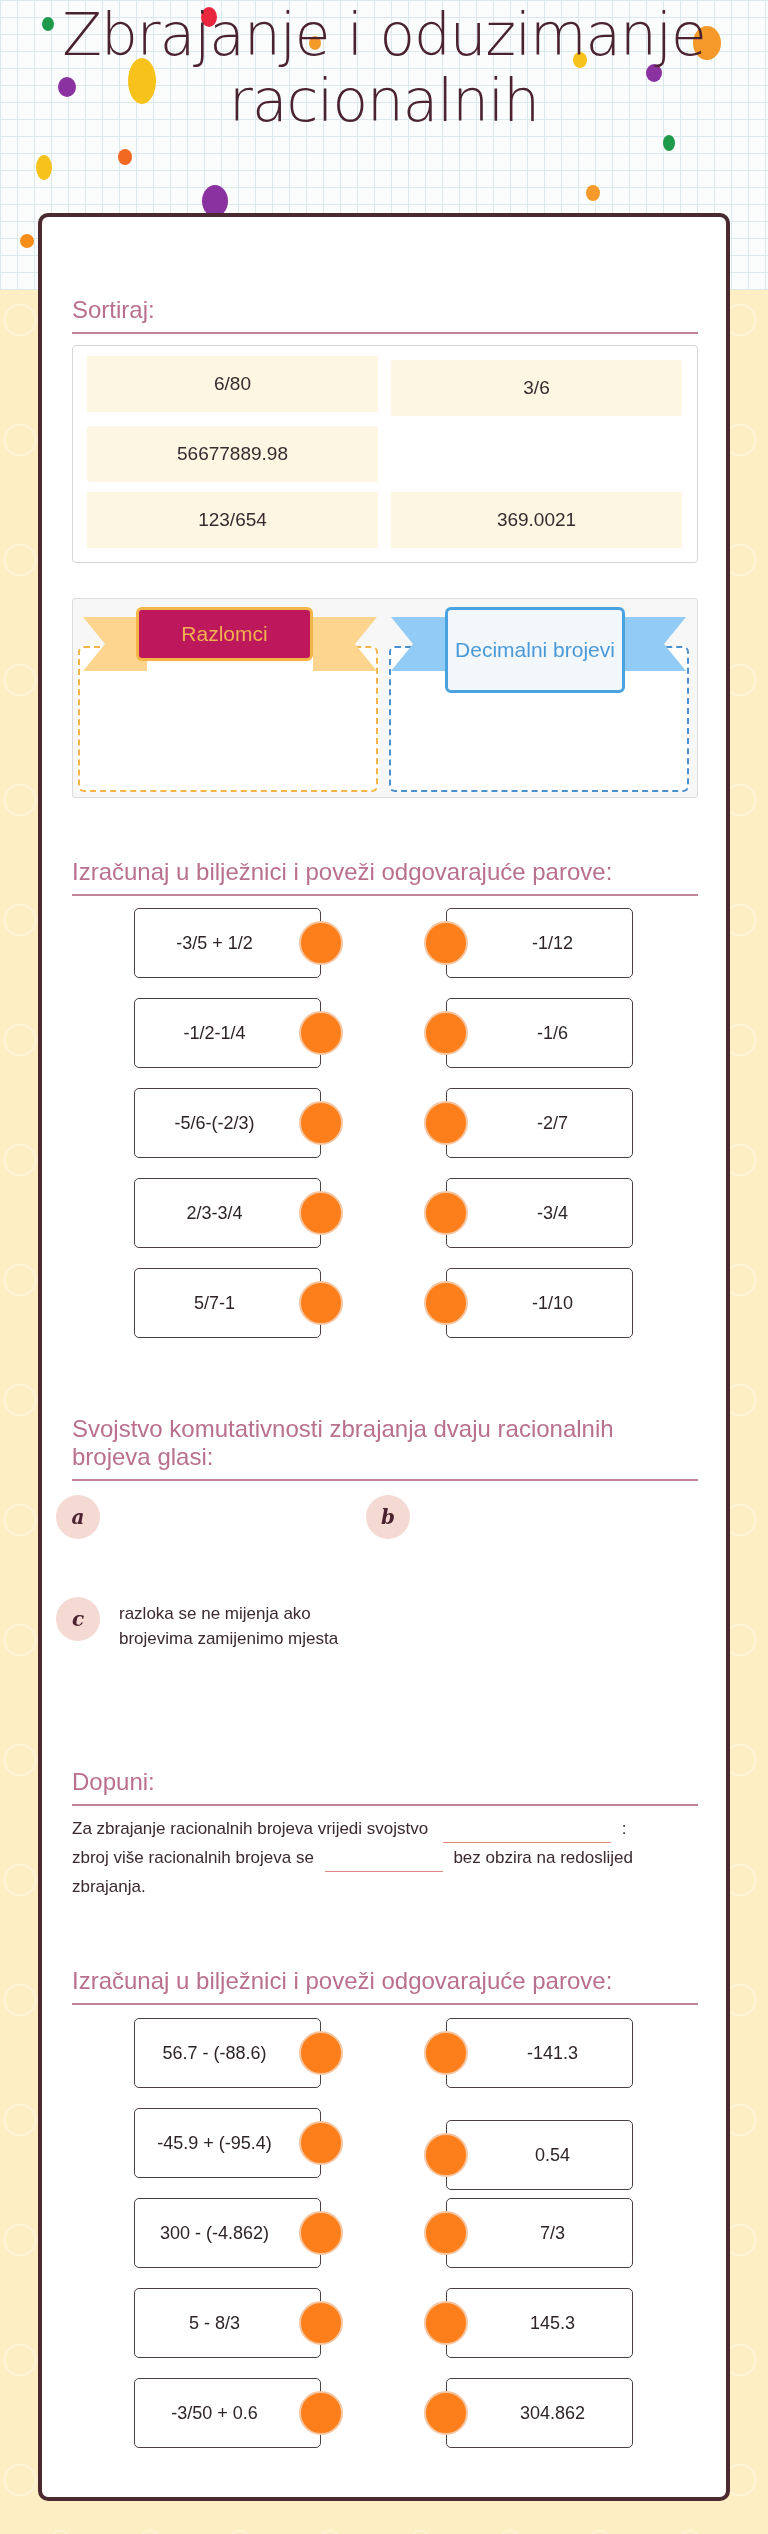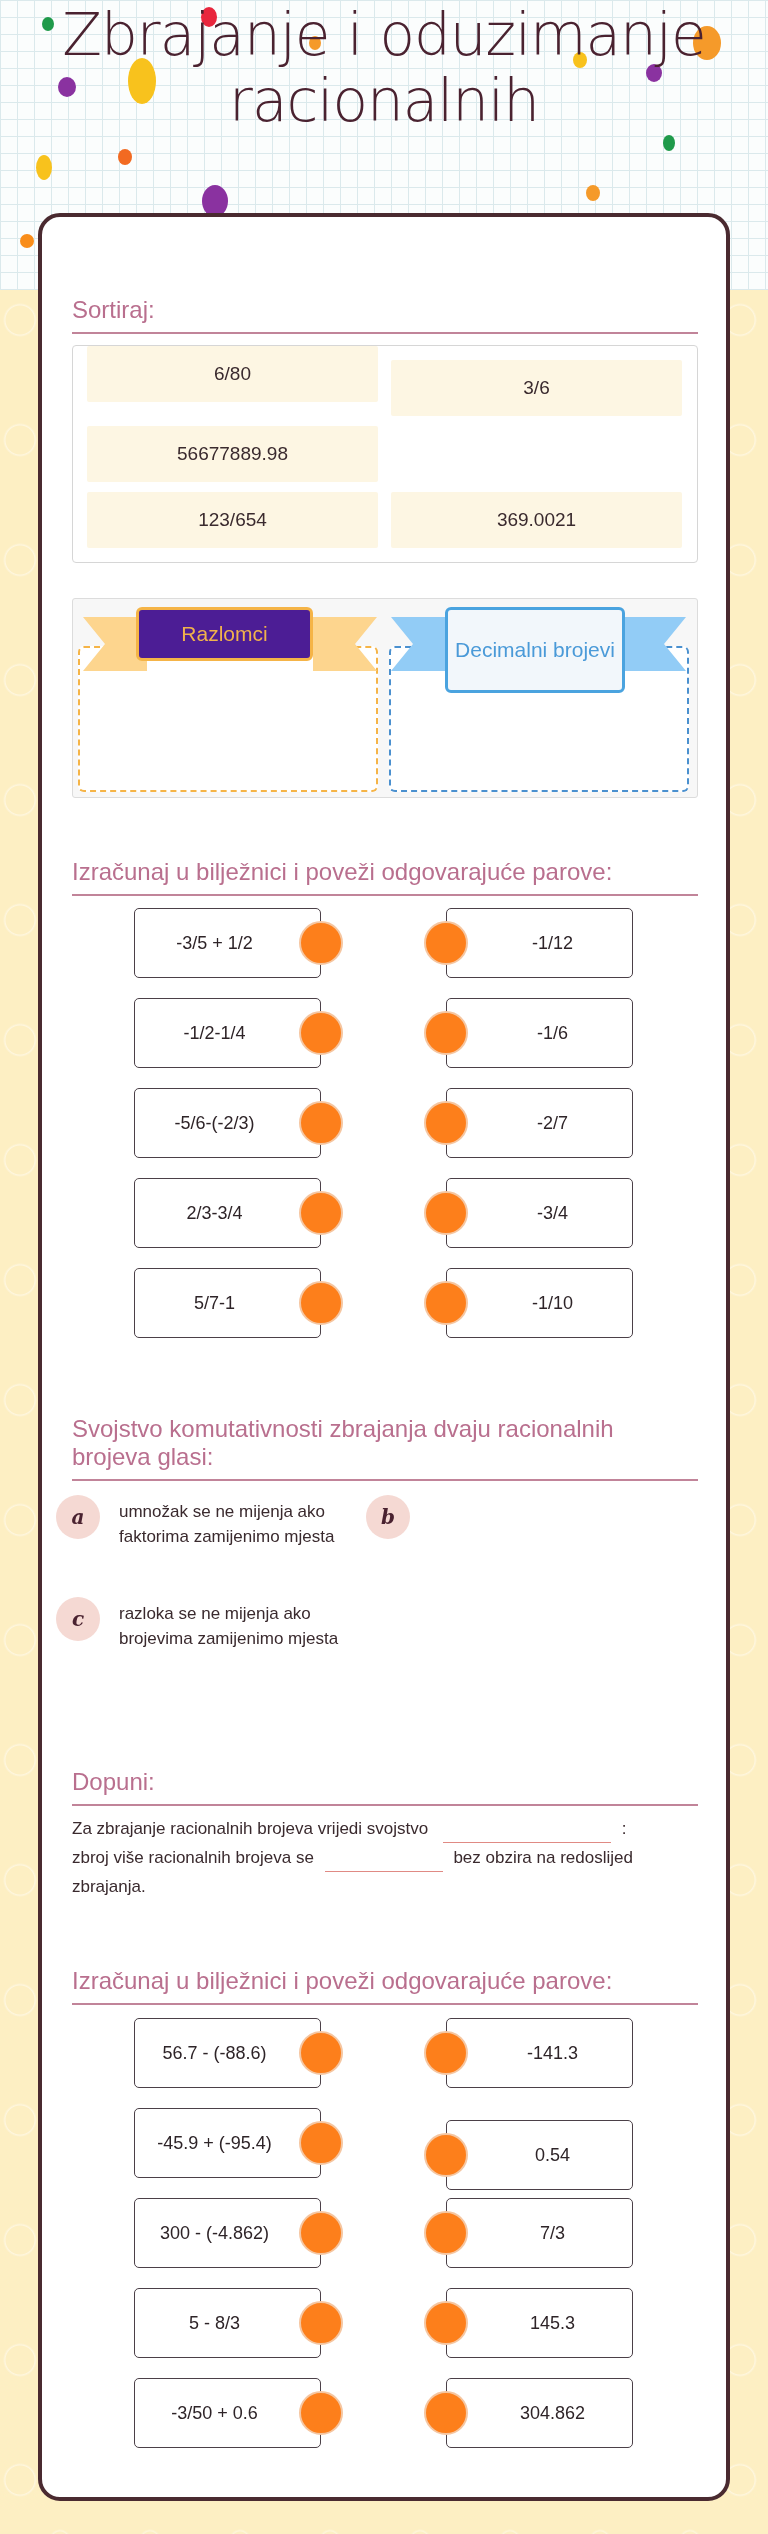--- a/index.html
+++ b/index.html
@@ -38,21 +38,21 @@
       font-size: 58px; line-height: 66px;
       color: #4a2230;
       letter-spacing: -1px;
       z-index: 2;
     }
 
     .card {
       position: absolute; left: 38px; top: 213px; width: 692px; height: 2288px;
       background: #ffffff;
       border: 4px solid #4a2a30;
-      border-radius: 22px;
+      border-radius: 10px;
       z-index: 3;
     }
 
     .section-title {
       position: absolute; left: 30px; width: 626px;
       font-size: 24px; line-height: 28px;
       color: #b96f8e;
       font-weight: 300;
       padding-bottom: 8px;
       border-bottom: 2px solid #c18499;
@@ -146,37 +146,37 @@
 <div class="splat" style="left:586px;top:185px;width:14px;height:16px;background:#f59a2a;"></div>
 <div class="splat" style="left:20px;top:234px;width:14px;height:14px;background:#f98d1a;"></div>
 
 <h1 class="title">Zbrajanje i oduzimanje racionalnih</h1>
 
 <div class="card">
 
   <div class="section-title" style="top:79px;">Sortiraj:</div>
 
   <div class="sort-box">
-    <div class="sort-item" style="left:14px;top:0;">6/80</div>
+    <div class="sort-item" style="left:14px;top:10px;">6/80</div>
     <div class="sort-item" style="left:318px;top:14px;">3/6</div>
     <div class="sort-item" style="left:14px;top:80px;">56677889.98</div>
     <div class="sort-item" style="left:14px;top:146px;">123/654</div>
     <div class="sort-item" style="left:318px;top:146px;">369.0021</div>
   </div>
 
   <div class="cat-area">
 
     <div class="drop-zone" style="left:5px;border-color:#f5b447;"></div>
     <svg class="ribbon-wing" style="left:10px;top:18px;" viewBox="0 0 64 54">
         <polygon points="0,0 64,0 64,54 0,54 22,27" fill="#fdd58e"></polygon>
       </svg>
     <svg class="ribbon-wing" style="left:240px;top:18px;" viewBox="0 0 64 54">
         <polygon points="0,0 64,0 42,27 64,54 0,54" fill="#fdd58e"></polygon>
       </svg>
-    <div class="ribbon-label" style="left:63px;top:8px;width:177px;height:54px;background:#4c1d95;border-color:#f5b447;color:#f0b24c;">Razlomci</div>
+    <div class="ribbon-label" style="left:63px;top:8px;width:177px;height:54px;background:#be185d;border-color:#f5b447;color:#f0b24c;">Razlomci</div>
 
     <div class="drop-zone" style="left:316px;border-color:#4a90cf;"></div>
     <svg class="ribbon-wing" style="left:318px;top:18px;" viewBox="0 0 64 54">
         <polygon points="0,0 64,0 64,54 0,54 22,27" fill="#92ccf6"></polygon>
       </svg>
     <svg class="ribbon-wing" style="left:549px;top:18px;" viewBox="0 0 64 54">
         <polygon points="0,0 64,0 42,27 64,54 0,54" fill="#92ccf6"></polygon>
       </svg>
     <div class="ribbon-label" style="left:372px;top:8px;width:180px;height:86px;background:#f2f7fb;border-color:#4aa3df;color:#4a9ad8;">Decimalni brojevi</div>
   </div>
@@ -227,21 +227,20 @@
     <div class="match-box right" style="left:404px;top:1051px;">
         <span class="dot"></span>
         <span class="lbl">-1/10</span>
       </div>
   </div>
 
   <div class="section-title" style="top:1198px;">Svojstvo komutativnosti zbrajanja dvaju racionalnih brojeva glasi:</div>
 
   <div class="mcq-item" style="left:14px;top:1278px;">
     <span class="mcq-badge">a</span>
-    <span class="mcq-text">umnožak se ne mijenja ako faktorima zamijenimo mjesta</span>
   </div>
   <div class="mcq-item" style="left:324px;top:1278px;">
     <span class="mcq-badge">b</span>
   </div>
   <div class="mcq-item" style="left:14px;top:1380px;">
     <span class="mcq-badge">c</span>
     <span class="mcq-text">razloka se ne mijenja ako brojevima zamijenimo mjesta</span>
   </div>
 
   <div class="section-title" style="top:1551px;">Dopuni:</div>

